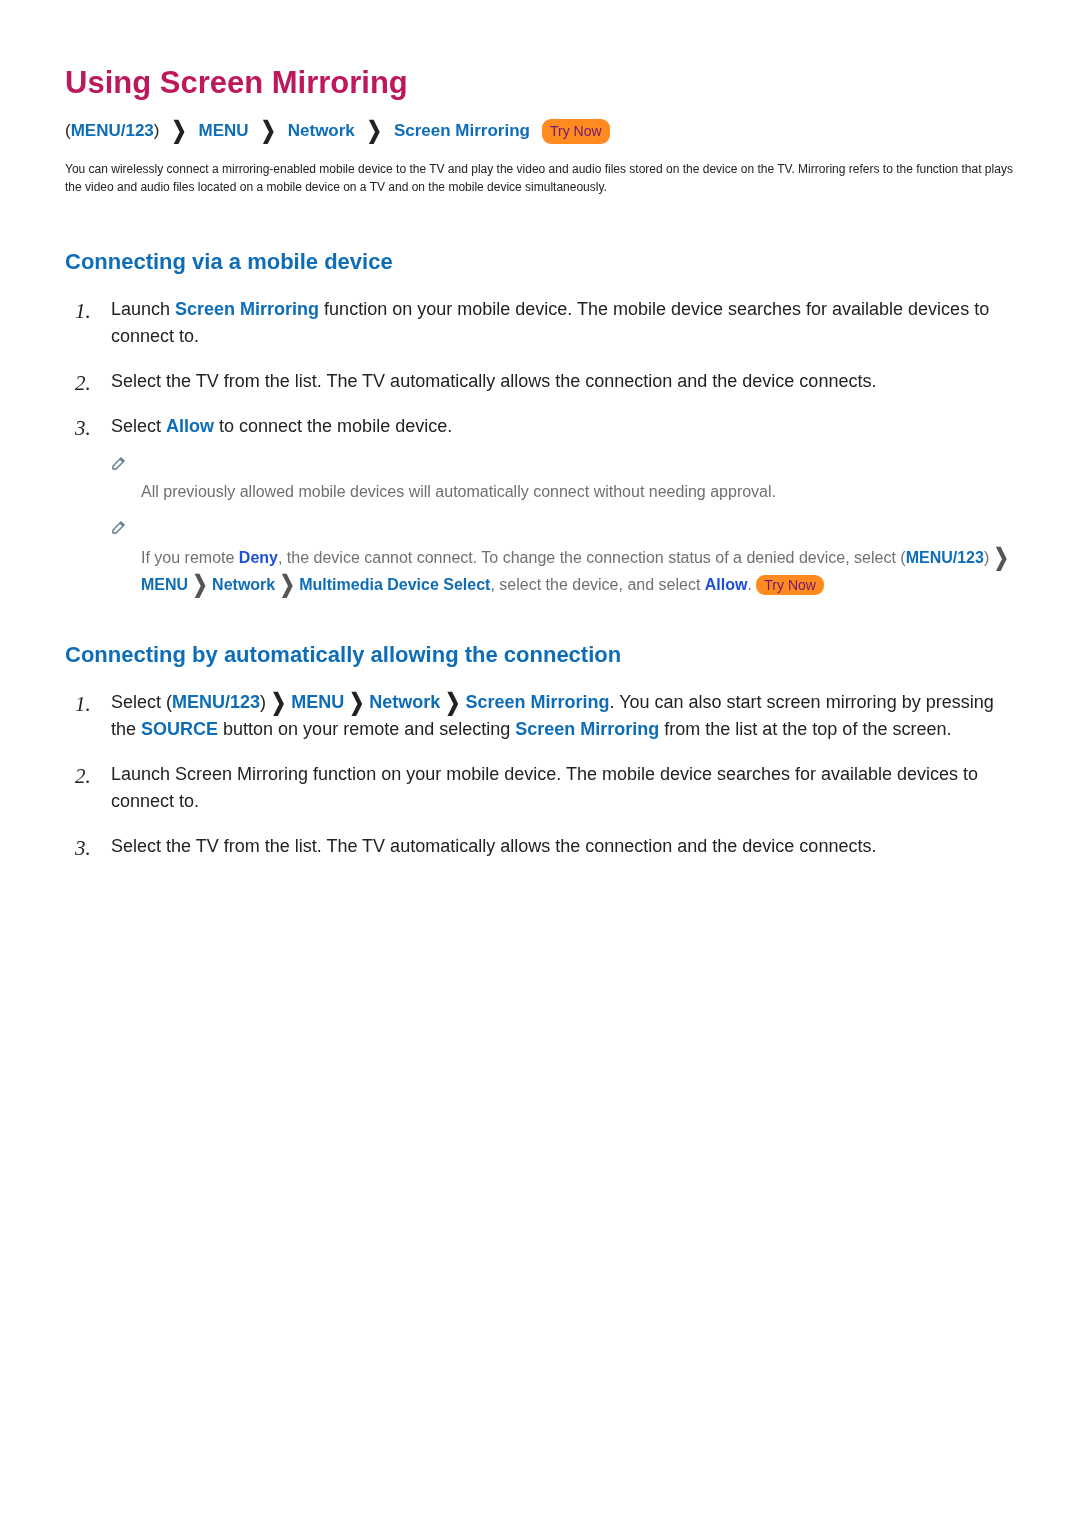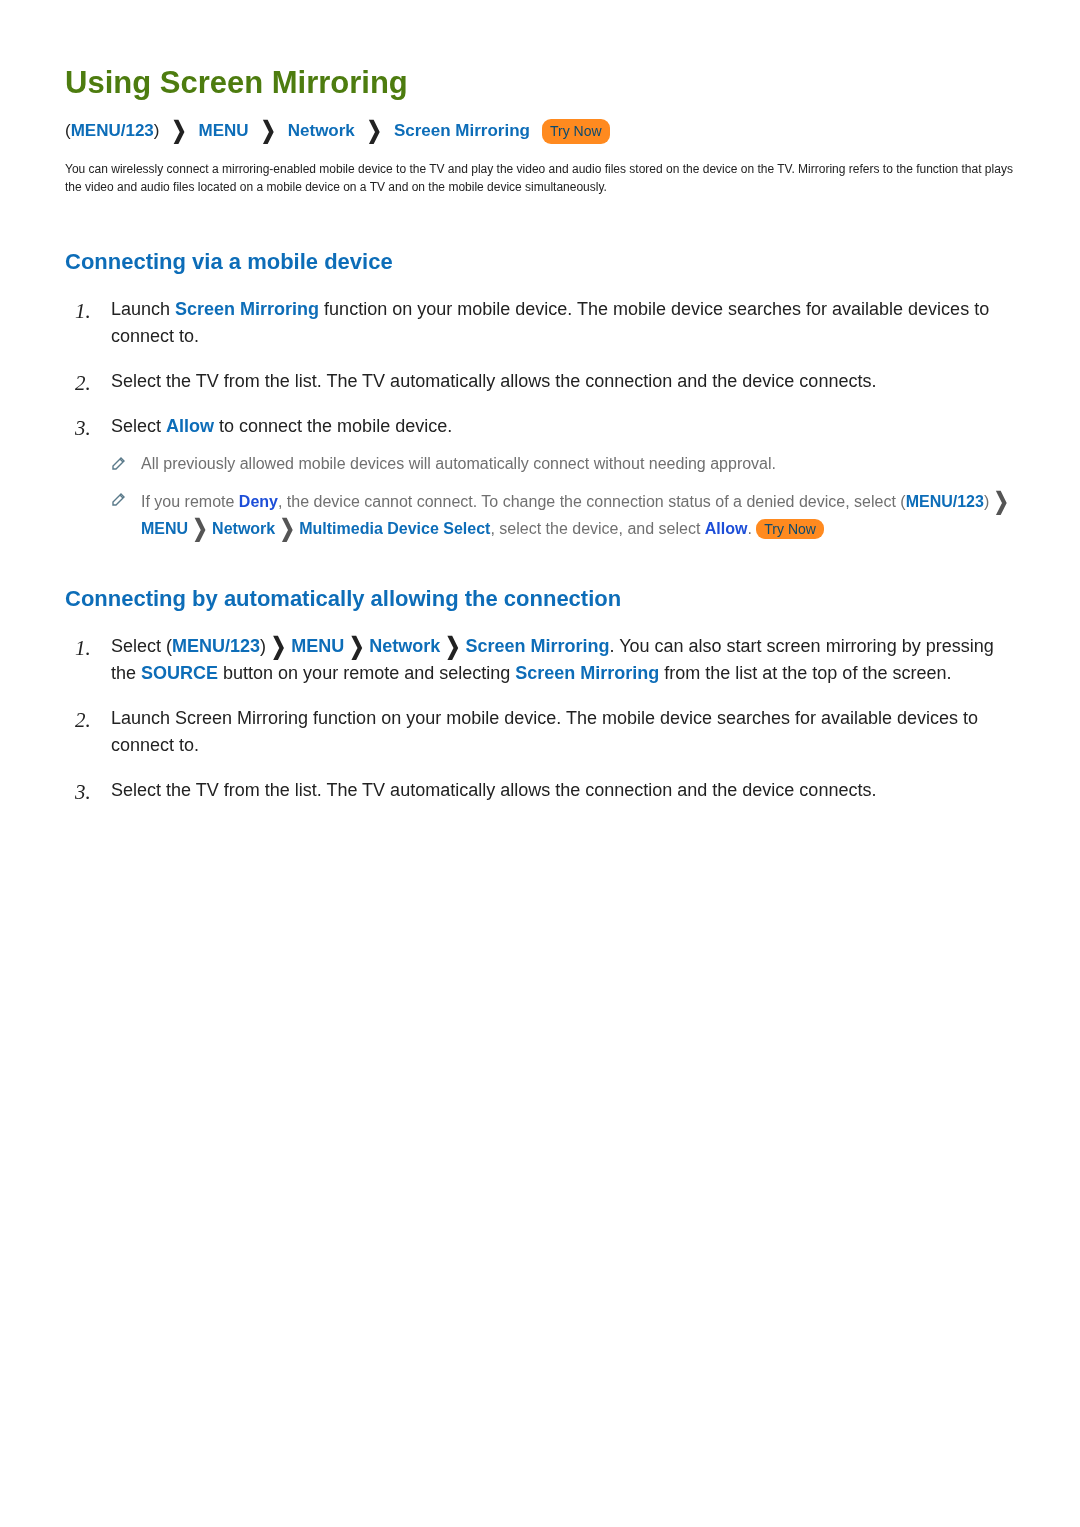--- a/index.html
+++ b/index.html
@@ -10,21 +10,21 @@
     body {
       font-family: Arial, Helvetica, sans-serif;
       background: #fff;
       width: 1080px;
       height: 1527px;
       padding: 60px 65px;
       color: #222;
       line-height: 1.5;
     }
     .page-title {
-      color: #4d7c0f;
+      color: #be185d;
       font-size: 31px;
       font-weight: bold;
       margin-bottom: 10px;
     }
     .breadcrumb {
       font-size: 17px;
       margin-bottom: 16px;
       display: flex;
       align-items: flex-end;
       flex-wrap: wrap;
@@ -37,21 +37,21 @@
     .crumb-sm { color: #0d6db8; font-weight: bold; }
     .chev {
       color: #222;
       font-weight: bold;
       font-size: 18px;
       display: inline-block;
       transform: scaleY(1.3);
     }
     .try-now {
       background: #ff8a1f;
-      color: #0c4a6e;
+      color: #701a75;
       font-size: 14px;
       padding: 2px 8px;
       border-radius: 9px;
       font-weight: normal;
     }
     .intro {
       font-size: 12px;
       margin-bottom: 48px;
       line-height: 1.55;
     }
@@ -96,21 +96,21 @@
       color: #707070;
       line-height: 1.5;
     }
     .note-icon {
       flex: 0 0 auto;
       width: 16px;
       height: 16px;
       margin-top: 2px;
     }
     .note-icon svg { width: 16px; height: 16px; }
-    .note-text { flex: 1; }
+    .note-text { flex: 1; margin-top: 28px; }
     .note .highlight-blue { color: #1d4ed8; }
     .note .crumb-menu123,
     .note .crumb-menu,
     .note .crumb-network,
     .note .crumb-mdm { color: #0d6db8; font-weight: bold; }
     .note .chev { color: #555; }
     .sub-notes { margin-left: 0px; margin-top: 10px; }
   </style>
 </head>
 <body>

